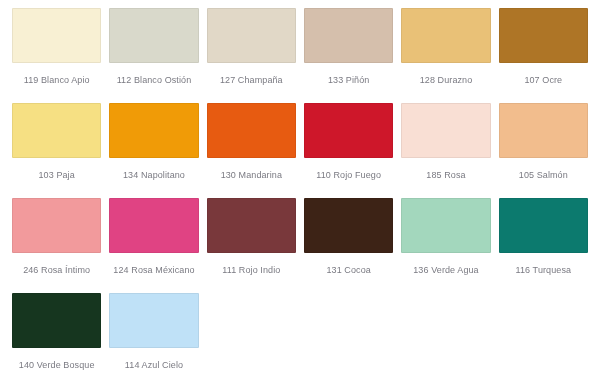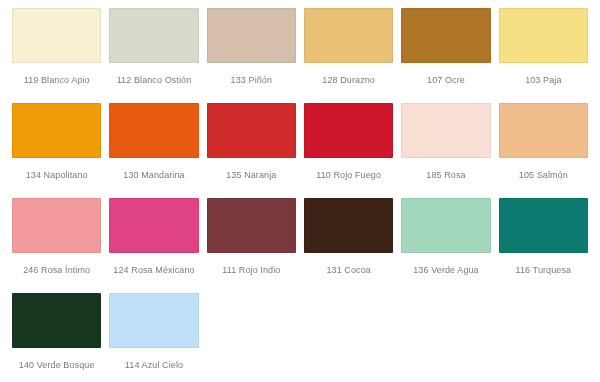--- a/index.html
+++ b/index.html
@@ -54,20 +54,24 @@
 <div class="palette-grid">
     <div class="swatch-cell">
       <div class="swatch-chip" style="background-color: rgb(248, 240, 211);"></div>
       <div class="swatch-label">119 Blanco Apio</div>
     </div>
     <div class="swatch-cell">
       <div class="swatch-chip" style="background-color: rgb(217, 217, 203);"></div>
       <div class="swatch-label">112 Blanco Ostión</div>
     </div>
     <div class="swatch-cell">
+      <div class="swatch-chip" style="background-color: rgb(225, 216, 199);"></div>
+      <div class="swatch-label">127 Champaña</div>
+    </div>
+    <div class="swatch-cell">
       <div class="swatch-chip" style="background-color: rgb(213, 191, 172);"></div>
       <div class="swatch-label">133 Piñón</div>
     </div>
     <div class="swatch-cell">
       <div class="swatch-chip" style="background-color: rgb(233, 193, 119);"></div>
       <div class="swatch-label">128 Durazno</div>
     </div>
     <div class="swatch-cell">
       <div class="swatch-chip" style="background-color: rgb(174, 117, 38);"></div>
       <div class="swatch-label">107 Ocre</div>
@@ -76,24 +80,20 @@
       <div class="swatch-chip" style="background-color: rgb(246, 224, 131);"></div>
       <div class="swatch-label">103 Paja</div>
     </div>
     <div class="swatch-cell">
       <div class="swatch-chip" style="background-color: rgb(240, 155, 7);"></div>
       <div class="swatch-label">134 Napolitano</div>
     </div>
     <div class="swatch-cell">
       <div class="swatch-chip" style="background-color: rgb(231, 91, 17);"></div>
       <div class="swatch-label">130 Mandarina</div>
-    </div>
-    <div class="swatch-cell">
-      <div class="swatch-chip" style="background-color: rgb(207, 43, 43);"></div>
-      <div class="swatch-label">135 Naranja</div>
     </div>
     <div class="swatch-cell">
       <div class="swatch-chip" style="background-color: rgb(206, 23, 42);"></div>
       <div class="swatch-label">110 Rojo Fuego</div>
     </div>
     <div class="swatch-cell">
       <div class="swatch-chip" style="background-color: rgb(249, 223, 212);"></div>
       <div class="swatch-label">185 Rosa</div>
     </div>
     <div class="swatch-cell">

